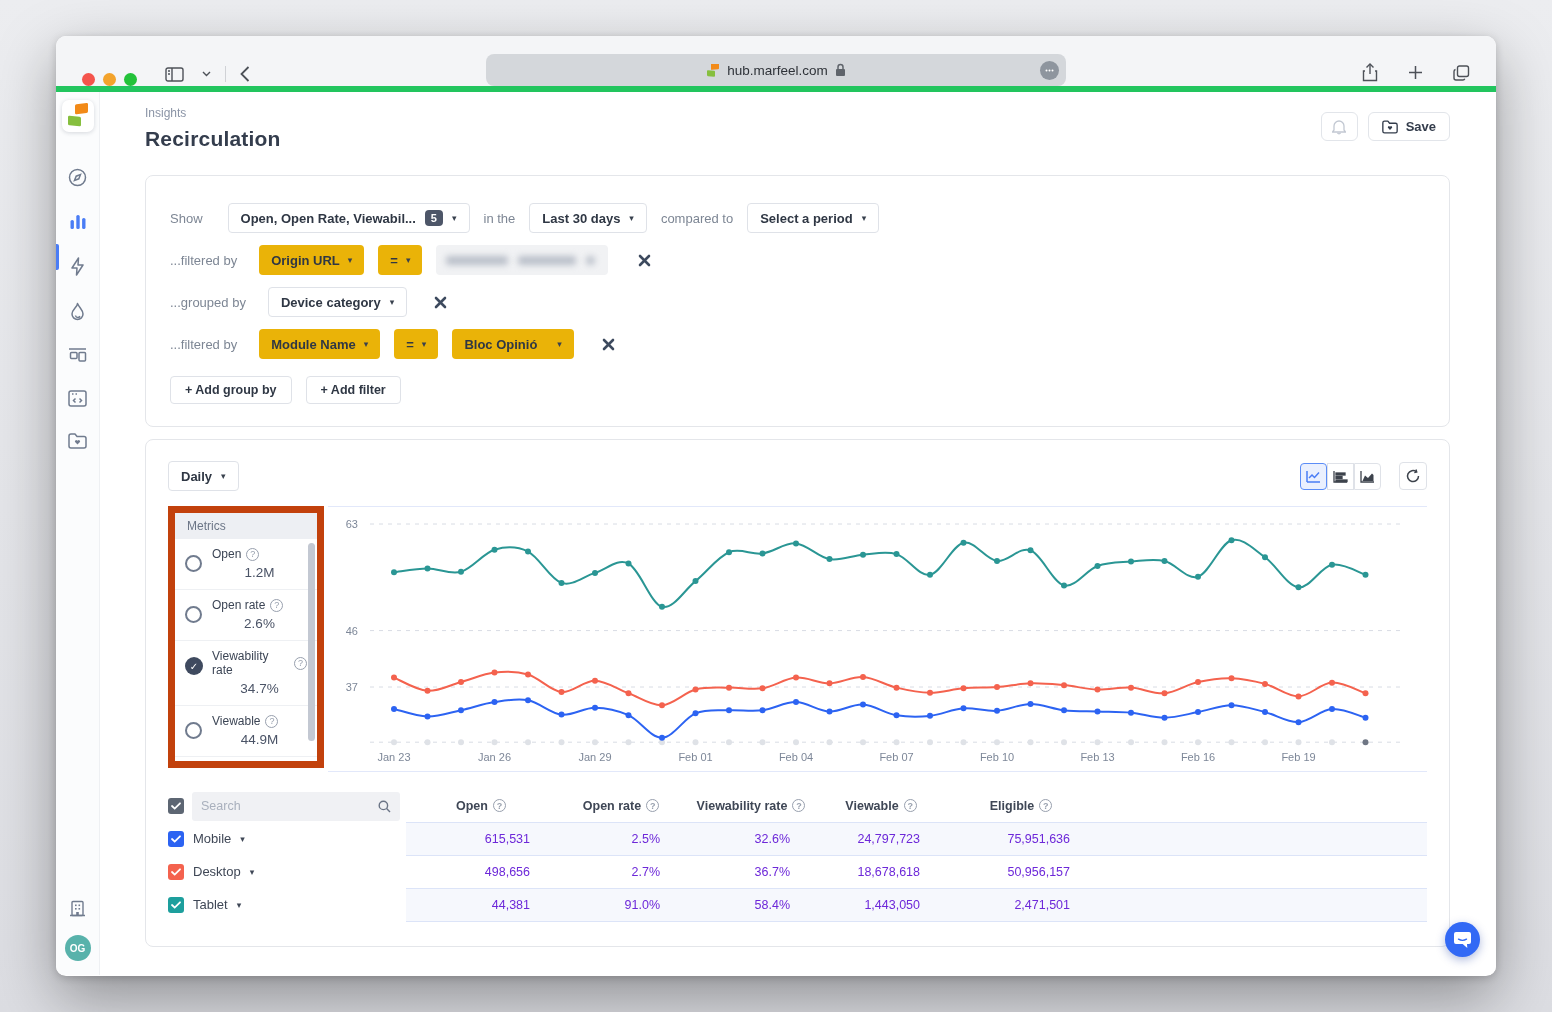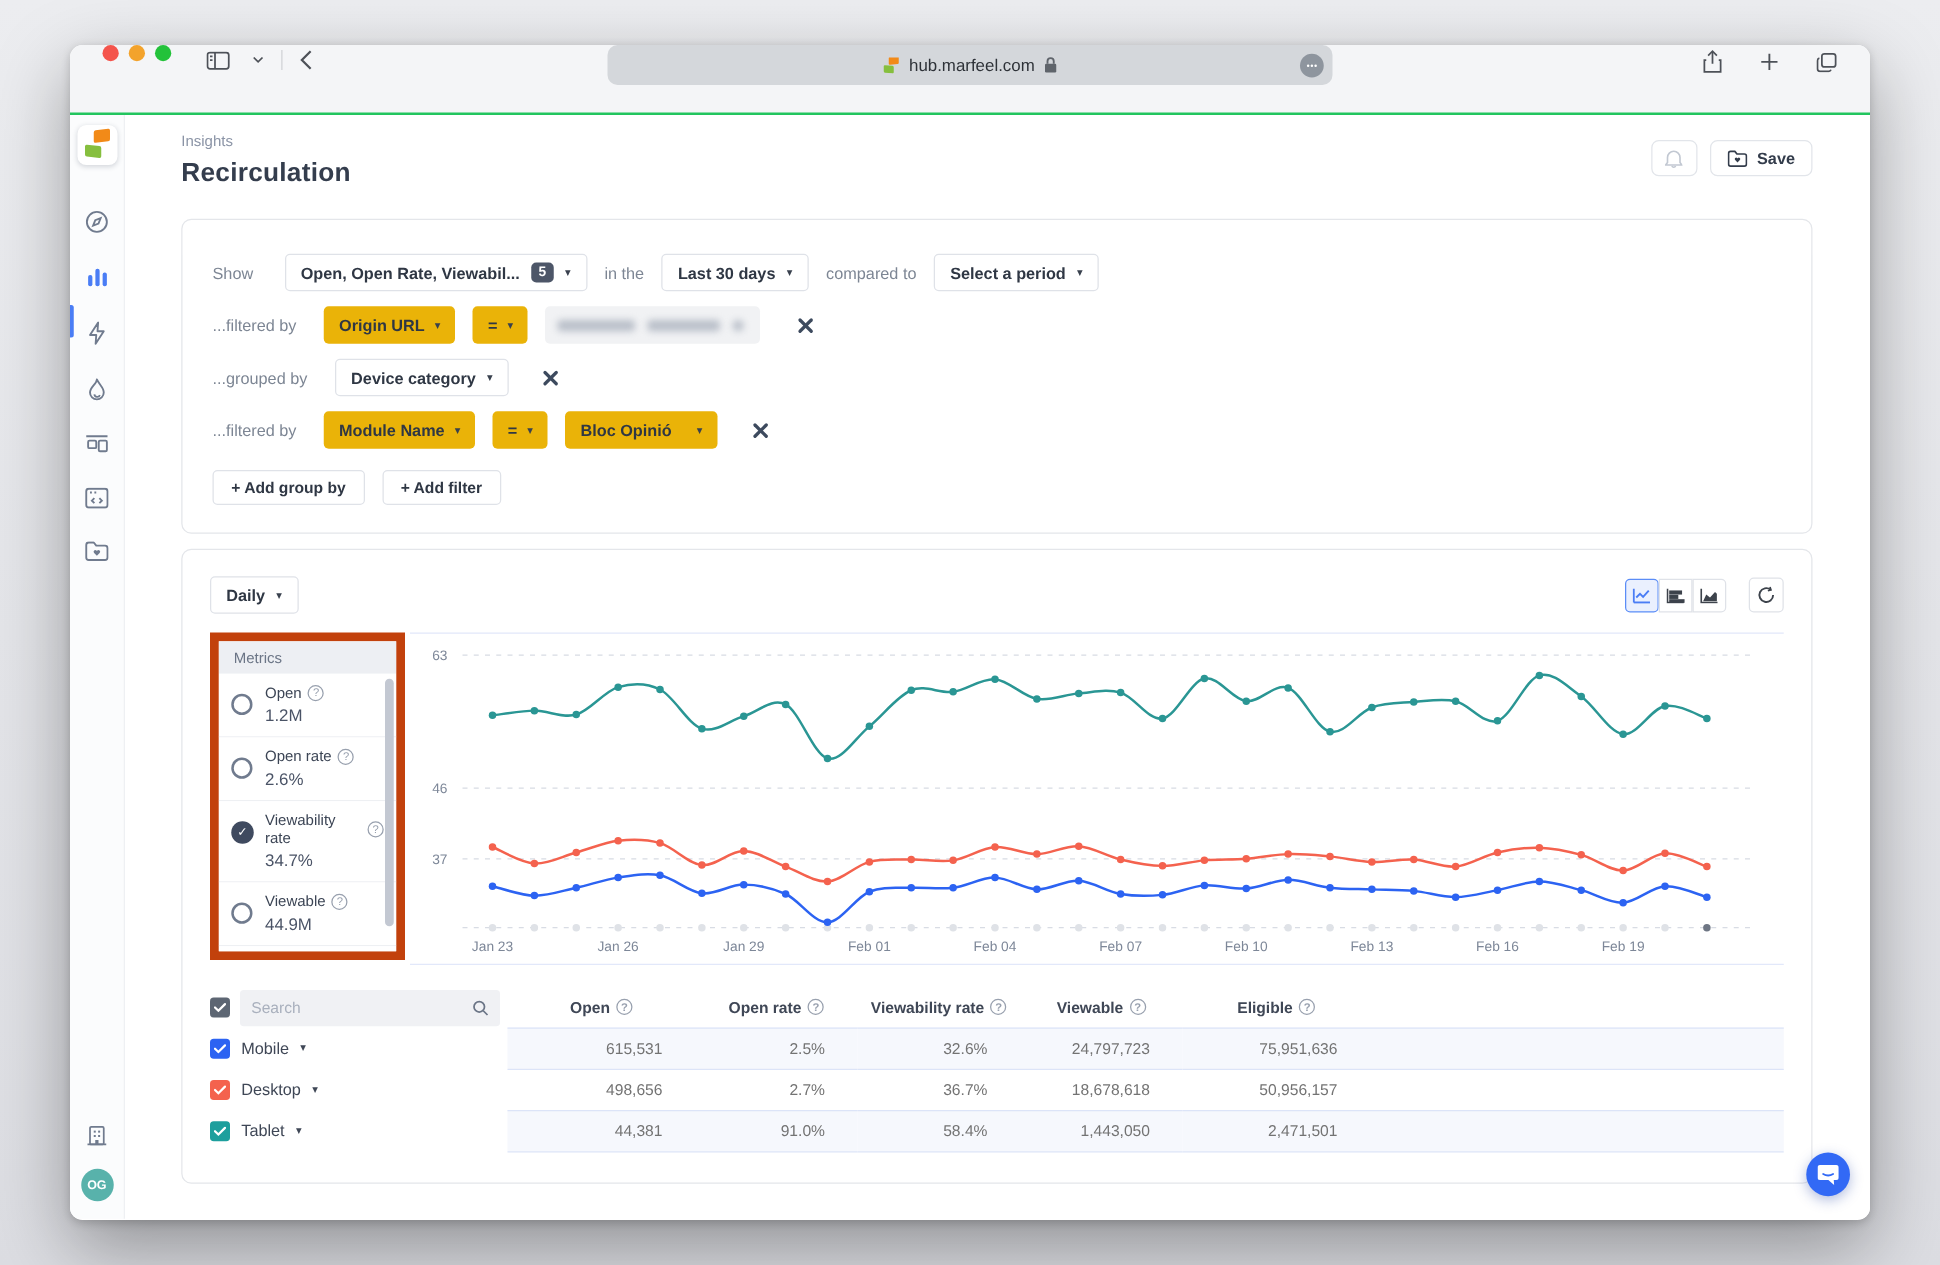--- a/index.html
+++ b/index.html
@@ -10,22 +10,22 @@
     position:relative; overflow:hidden;
     color:#3a4150;
   }
   .window {
     position:absolute; left:56px; top:36px; width:1440px; height:940px;
     background:#fff; border-radius:10px; overflow:hidden;
     box-shadow:0 22px 60px rgba(0,0,0,.35), 0 2px 8px rgba(0,0,0,.18);
   }
   
   .toolbar {
-    height:56px; background:#f4f5f7; border-bottom:2px solid #22c55e;
-    position:relative; display:flex; align-items:flex-start;
+    height:56px; background:#f4f5f7; border-bottom:6px solid #22c55e;
+    position:relative; display:flex; align-items:flex-end;
   }
   .traffic { display:flex; gap:8px; margin-left:26px; }
   .light { width:13px; height:13px; border-radius:50%; }
   .light.red { background:#f4544c; }
   .light.yellow { background:#f3a32c; }
   .light.green { background:#23c23a; }
   .tb-btn { background:none; border:none; display:flex; align-items:center; justify-content:center;
     color:#4d5158; cursor:pointer; padding:4px; }
   .tb-left { display:flex; align-items:center; gap:10px; margin-left:24px; }
   .tb-sep { width:1px; height:16px; background:#d0d2d6; }
@@ -101,21 +101,21 @@
   
   .metrics-panel { width:156px; flex:none; border:7px solid #c2410c; background:#fff;
     height:262px; overflow:hidden; position:relative; }
   .metrics-head { background:#edeff3; padding:6px 12px; font-size:12px; color:#6b7586; }
   .metric-item { position:relative; padding:8px 10px 9px 37px; border-bottom:1px solid #eef0f3; cursor:pointer; background:#fff; }
   .metric-radio { position:absolute; left:10px; top:16px; width:17px; height:17px; border-radius:50%;
     border:2px solid #707b8e; background:#fff; }
   .metric-radio.checked { border:none; background:#3f4a5f; color:#fff; font-size:10px;
     display:flex; align-items:center; justify-content:center; width:18px; height:18px; }
   .metric-label { font-size:12px; color:#3c4555; display:flex; align-items:center; gap:5px; }
-  .metric-value { font-size:13.5px; color:#4a5366; margin-top:4px; }
+  .metric-value { font-size:13.5px; color:#4a5366; margin-top:4px;text-align:center; }
   .help-circle { width:13px; height:13px; border-radius:50%; border:1px solid #98a0ae; color:#98a0ae;
     font-size:9px; display:inline-flex; align-items:center; justify-content:center; flex:none; }
   .metrics-scrollbar { position:absolute; right:2px; top:30px; width:7px; height:198px;
     background:#c3c8d2; border-radius:4px; cursor:pointer; }
   
   .plot-wrap { flex:1; margin-left:4px; border-top:1px solid #e2e8fa; border-bottom:1px solid #e2e8fa; }
   .plot-wrap svg { display:block; }
   
   .bottom-region { display:flex; margin-top:18px;justify-content:space-between; }
   .legend-col { width:238px; flex:none; }
@@ -127,21 +127,21 @@
   .search-box input { border:none; background:none; outline:none; flex:1; font-size:12.5px;
     color:#3c4555; font-family:inherit; }
   .search-box input::placeholder { color:#a9b0bd; }
   .legend-item { display:flex; align-items:center; gap:9px; height:33px; cursor:pointer; }
   .legend-item .lname { font-size:13px; color:#3f4756; }
   .legend-item .caret { font-size:9px; color:#3f4756; }
   .data-table { flex:1; border-collapse:collapse; }
   .data-table th { height:32px; font-size:12.5px; font-weight:700; color:#3f4756; text-align:center;
     vertical-align:middle; }
   .data-table th .th-inner { display:inline-flex; align-items:center; gap:5px; }
-  .data-table td { height:33px; font-size:12.5px; color:#737373; text-align:right; padding-right:26px;
+  .data-table td { height:33px; font-size:12.5px; color:#6d28d9; text-align:right; padding-right:26px;
     vertical-align:middle; border-top:1px solid #dce4f8; }
   .data-table tr.alt td { background:#f6f8fd; }
   .data-table tr:last-child td { border-bottom:1px solid #dce4f8; }
   
   .intercom { position:absolute; right:16px; bottom:18px; width:35px; height:35px; border-radius:50%;
     background:#3269f5; border:none; cursor:pointer; display:flex; align-items:center; justify-content:center;
     box-shadow:0 3px 10px rgba(30,60,160,.35); }
 </style>
 </head>
 <body>

